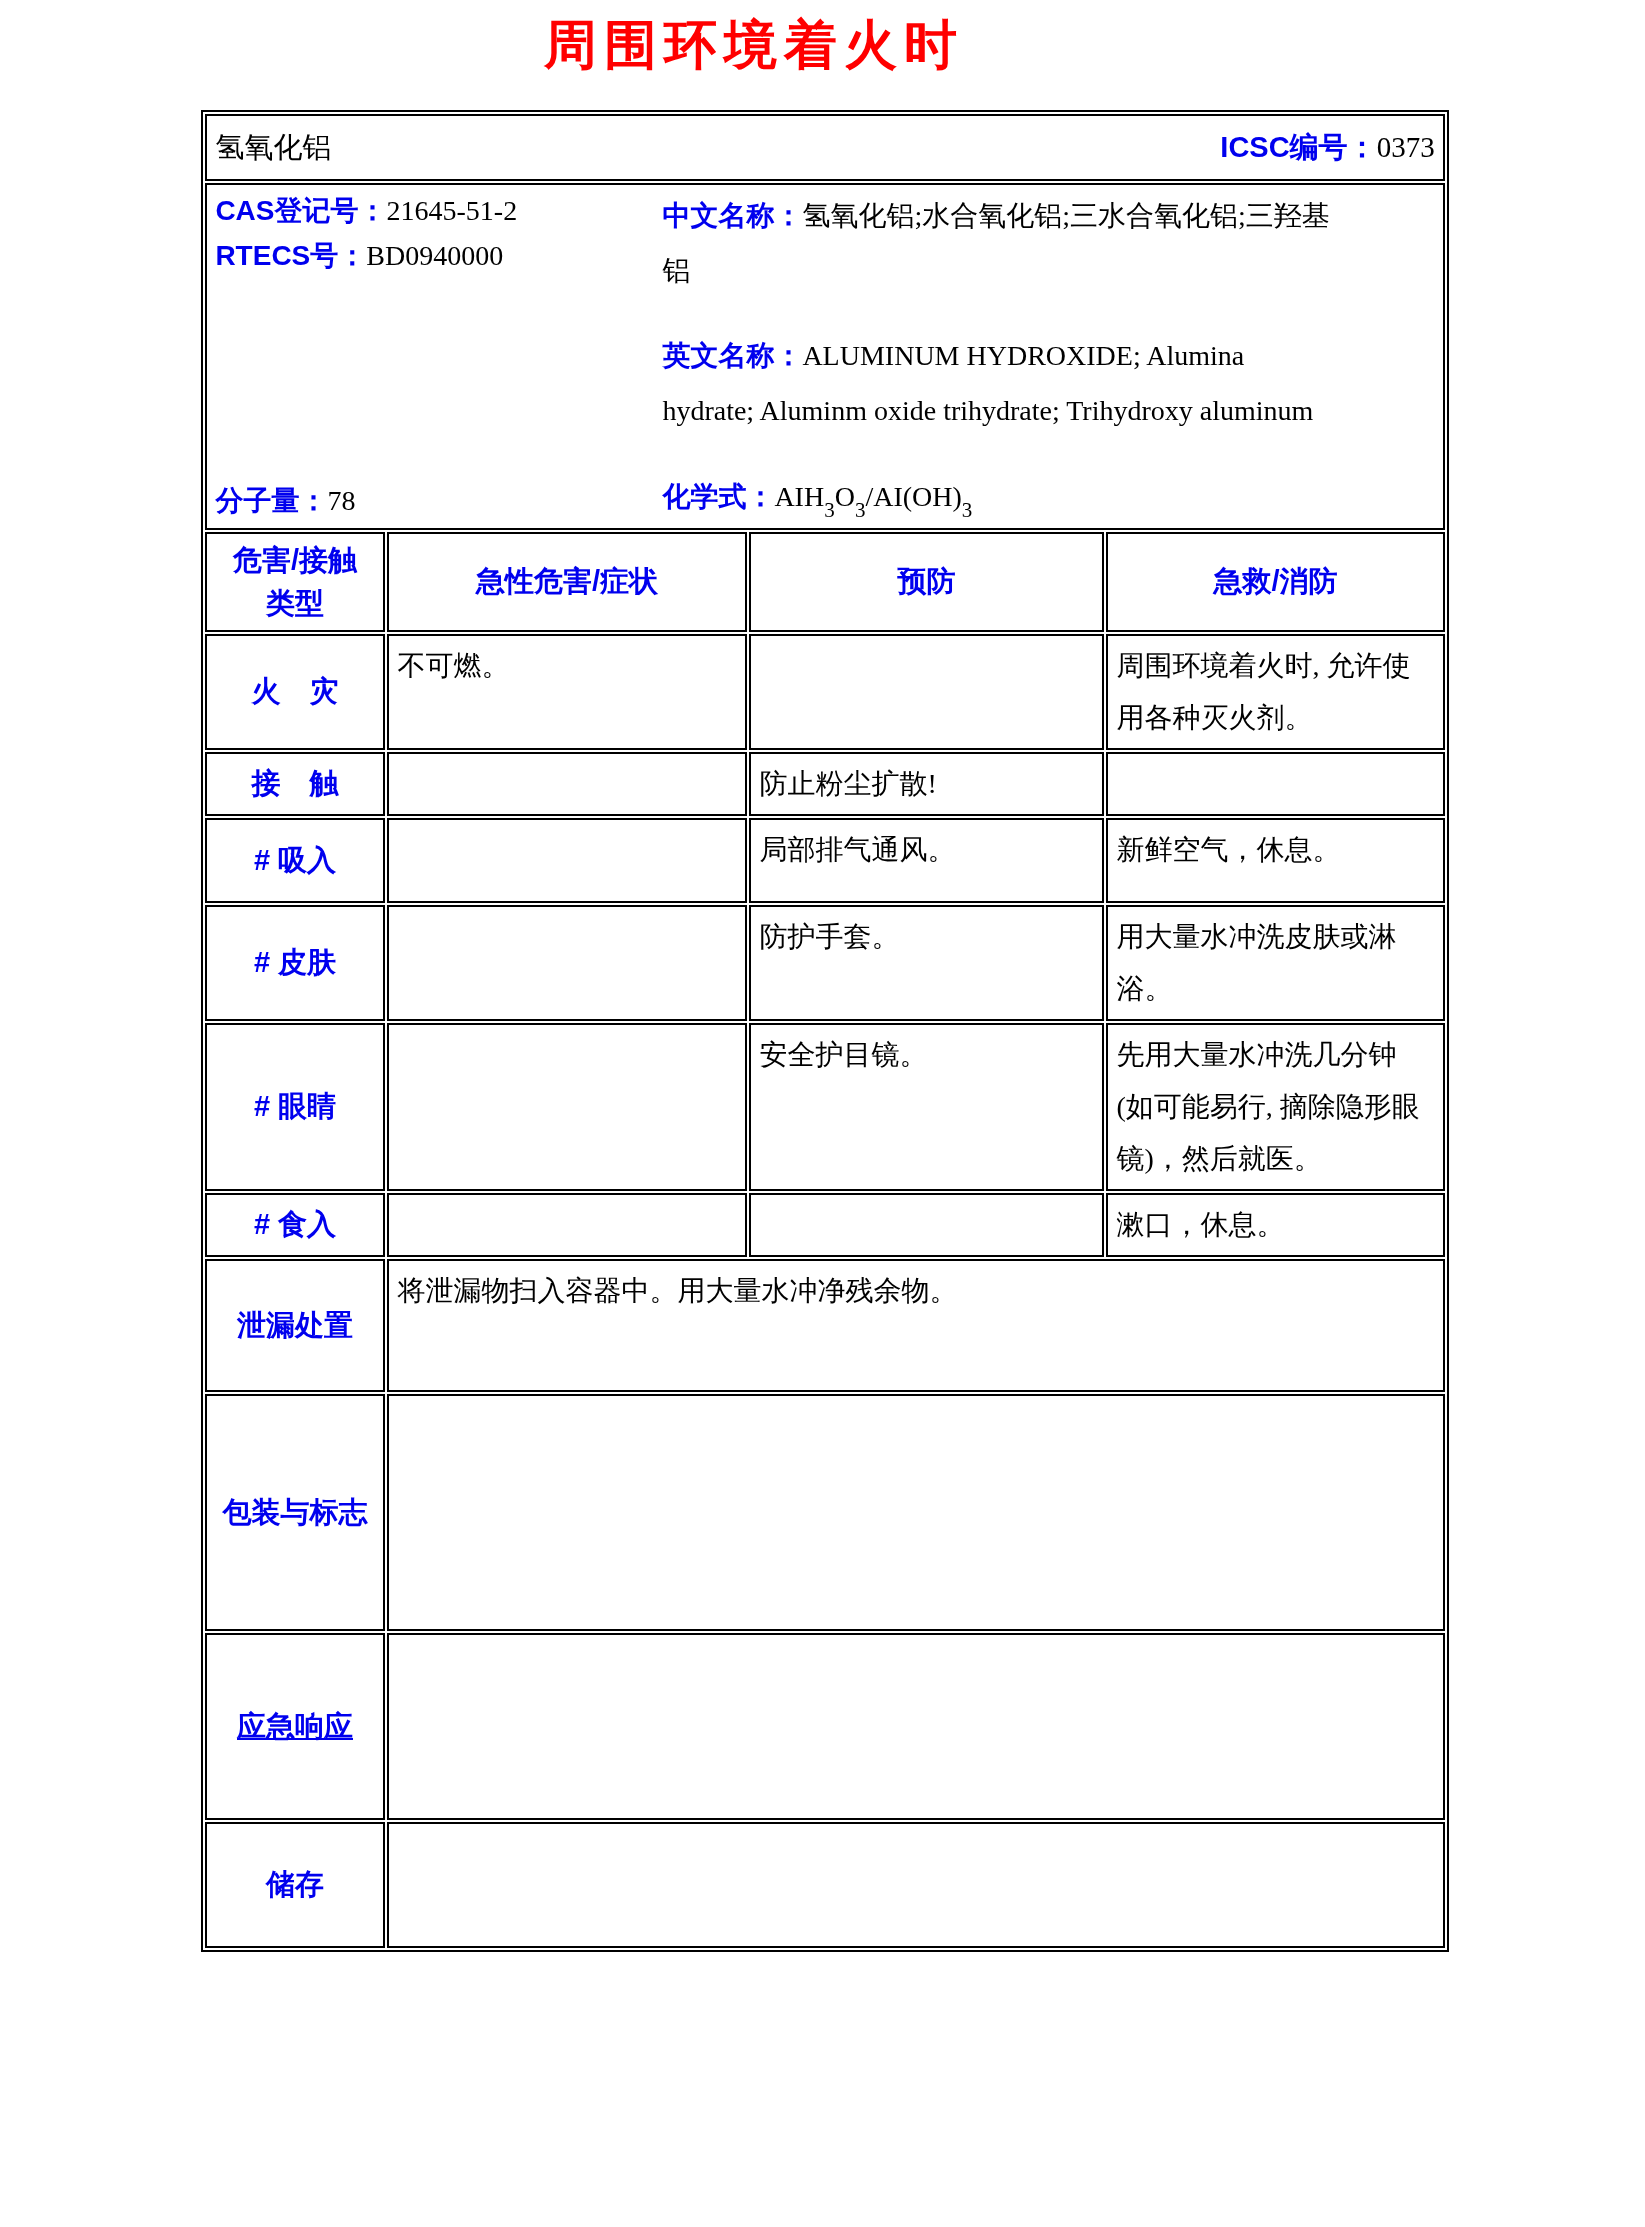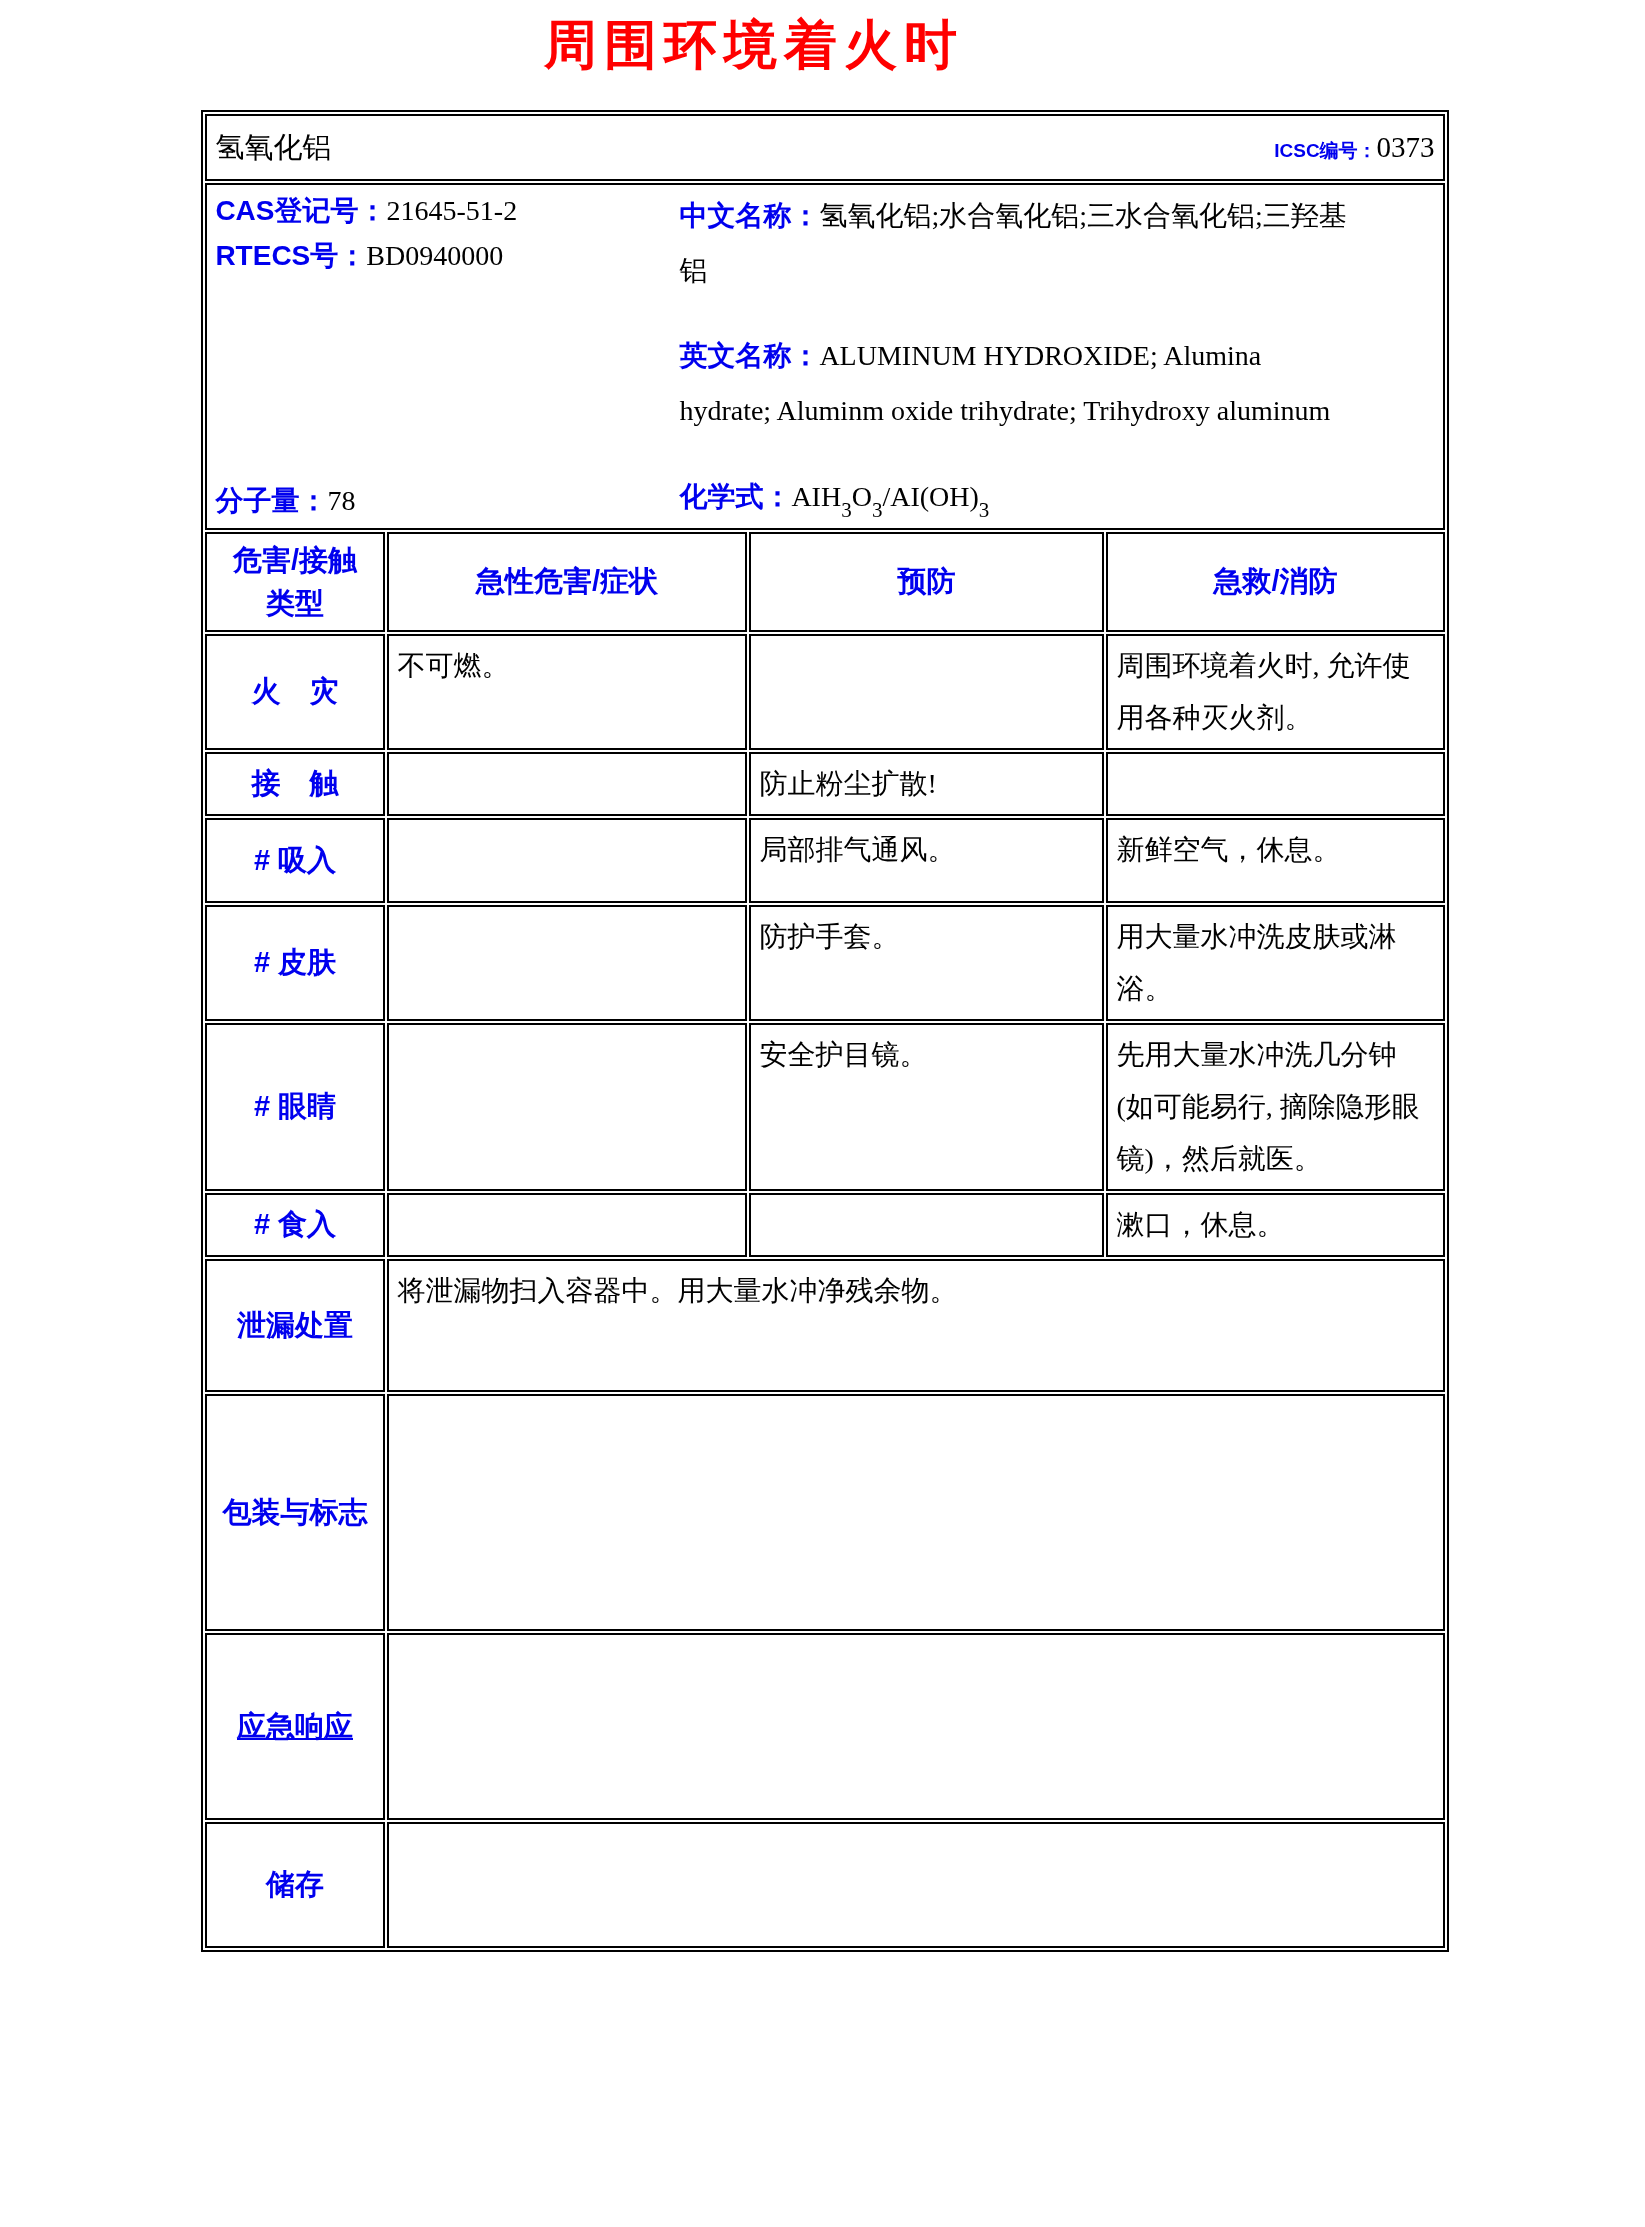--- a/index.html
+++ b/index.html
@@ -41,22 +41,22 @@
   tr.r-cont td{height:63px;}
   tr.r-inh  td{height:85px;}
   tr.r-skin td{height:112px;}
   tr.r-eye  td{height:150px;}
   tr.r-ing  td{height:60px;}
   tr.r-spill td{height:133px;}
   tr.r-pack td{height:237px;}
   tr.r-emer td{height:187px;text-decoration:underline;}
   tr.r-store td{height:126px;}
   .name-flex{display:flex;justify-content:space-between;align-items:center;font-size:29px;}
-  .name-flex .lbl{font-size:19px;}
-  .id-flex{display:flex;height:335px;gap:17px;}
+  .name-flex .lbl{font-size:29px;}
+  .id-flex{display:flex;height:335px;}
   .id-left{width:447px;display:flex;flex-direction:column;line-height:1.6;}
   .id-right{flex:1;display:flex;flex-direction:column;line-height:1.95;}
   .id-right p{margin:0;max-width:670px;}
   .id-right p.cn{margin-bottom:31px;}
   .grow{flex:1 1 auto;}
   sub.fsub{font-size:21px;vertical-align:-11.2px;line-height:0;}
 </style>
 </head>
 <body>
 

